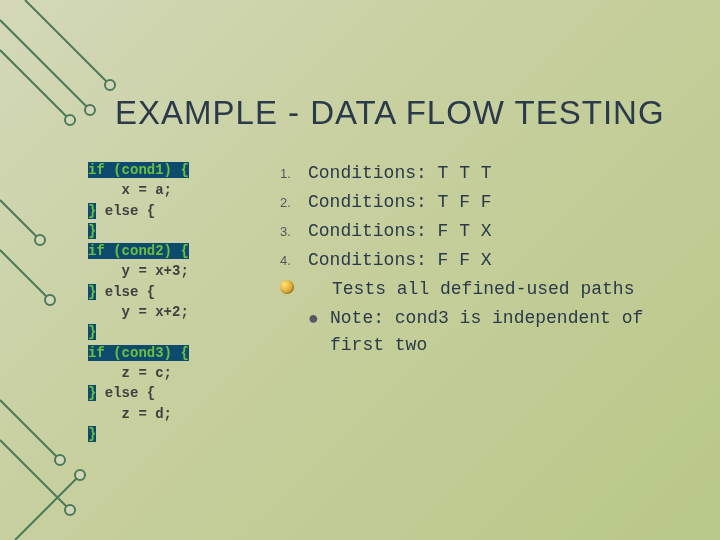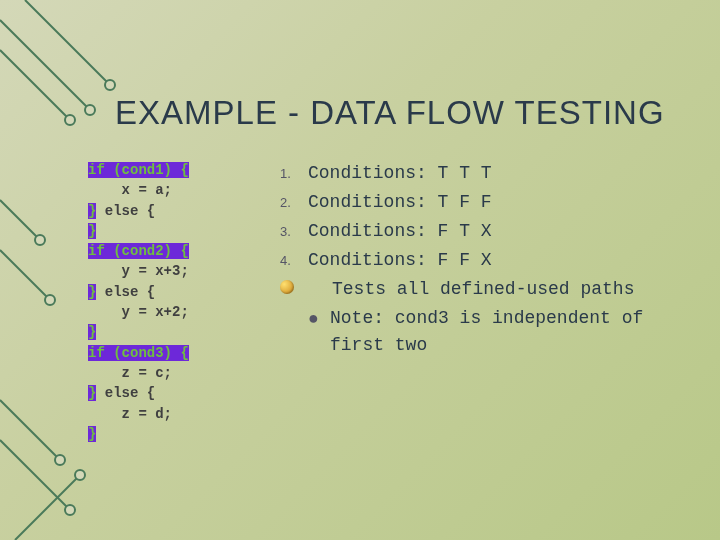--- a/index.html
+++ b/index.html
@@ -31,21 +31,21 @@
     width: 170px;
     font-family: "Courier New", monospace;
     font-size: 14px;
     line-height: 1.45;
     font-weight: bold;
   }
   .code-block .line {
     white-space: pre;
   }
   .code-block .hl {
-    background: #6d28d9;
+    background: #0c4a6e;
     color: #6fbf3f;
     display: inline;
   }
   .code-block .plain {
     color: #404040;
   }
   .list-area {
     position: absolute;
     top: 160px;
     left: 280px;

